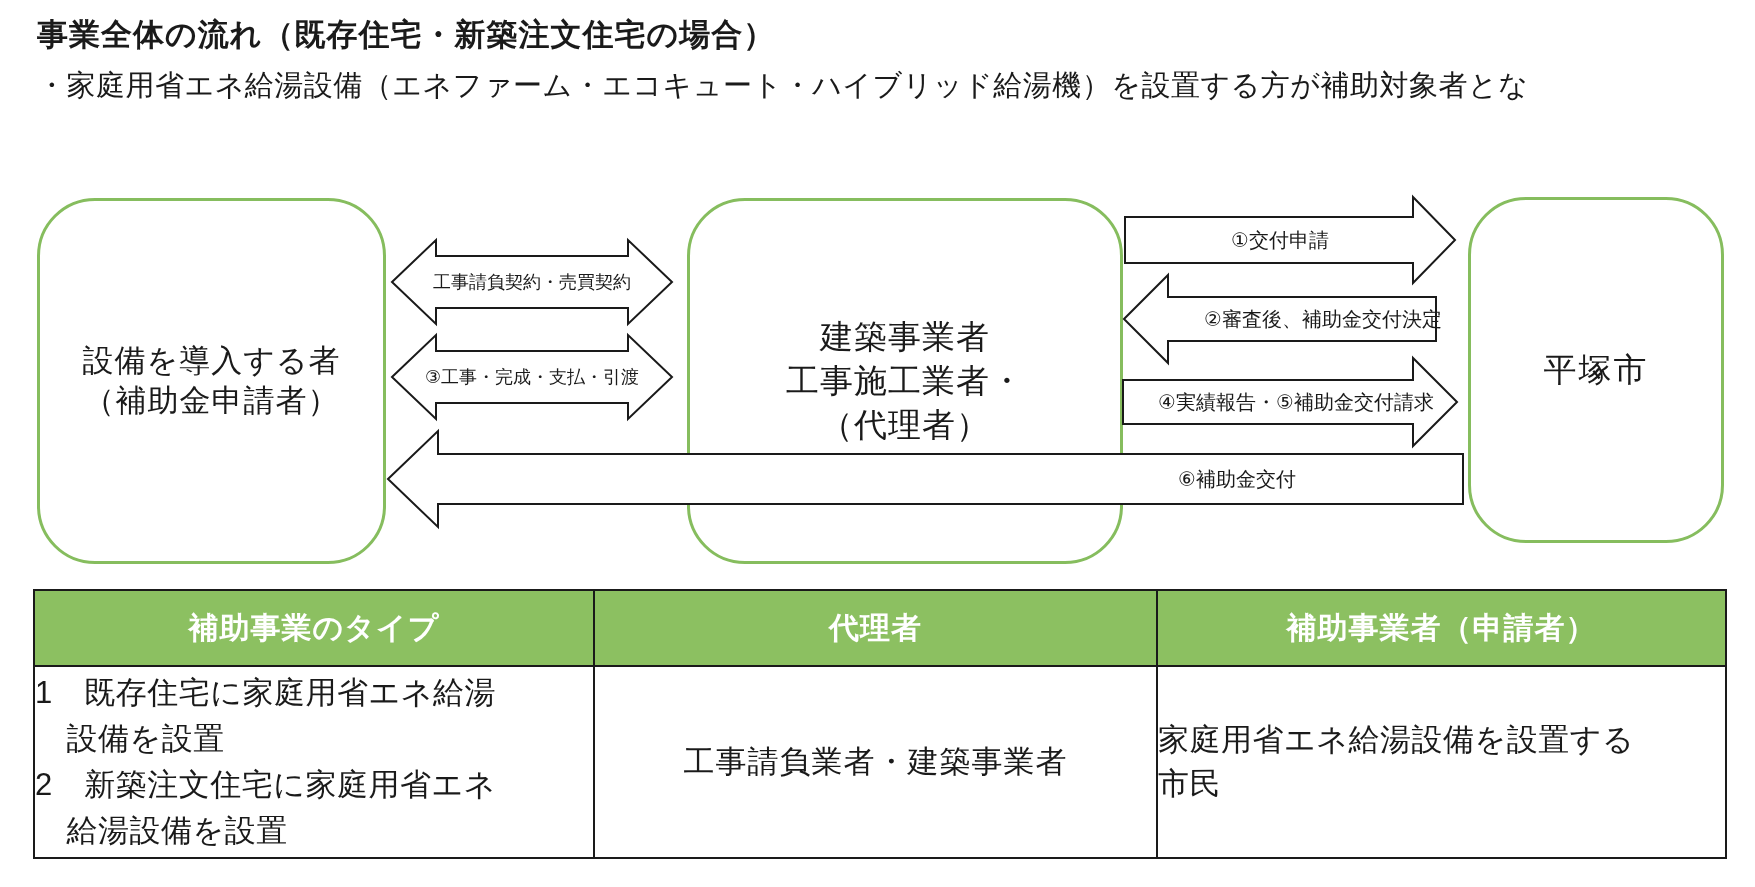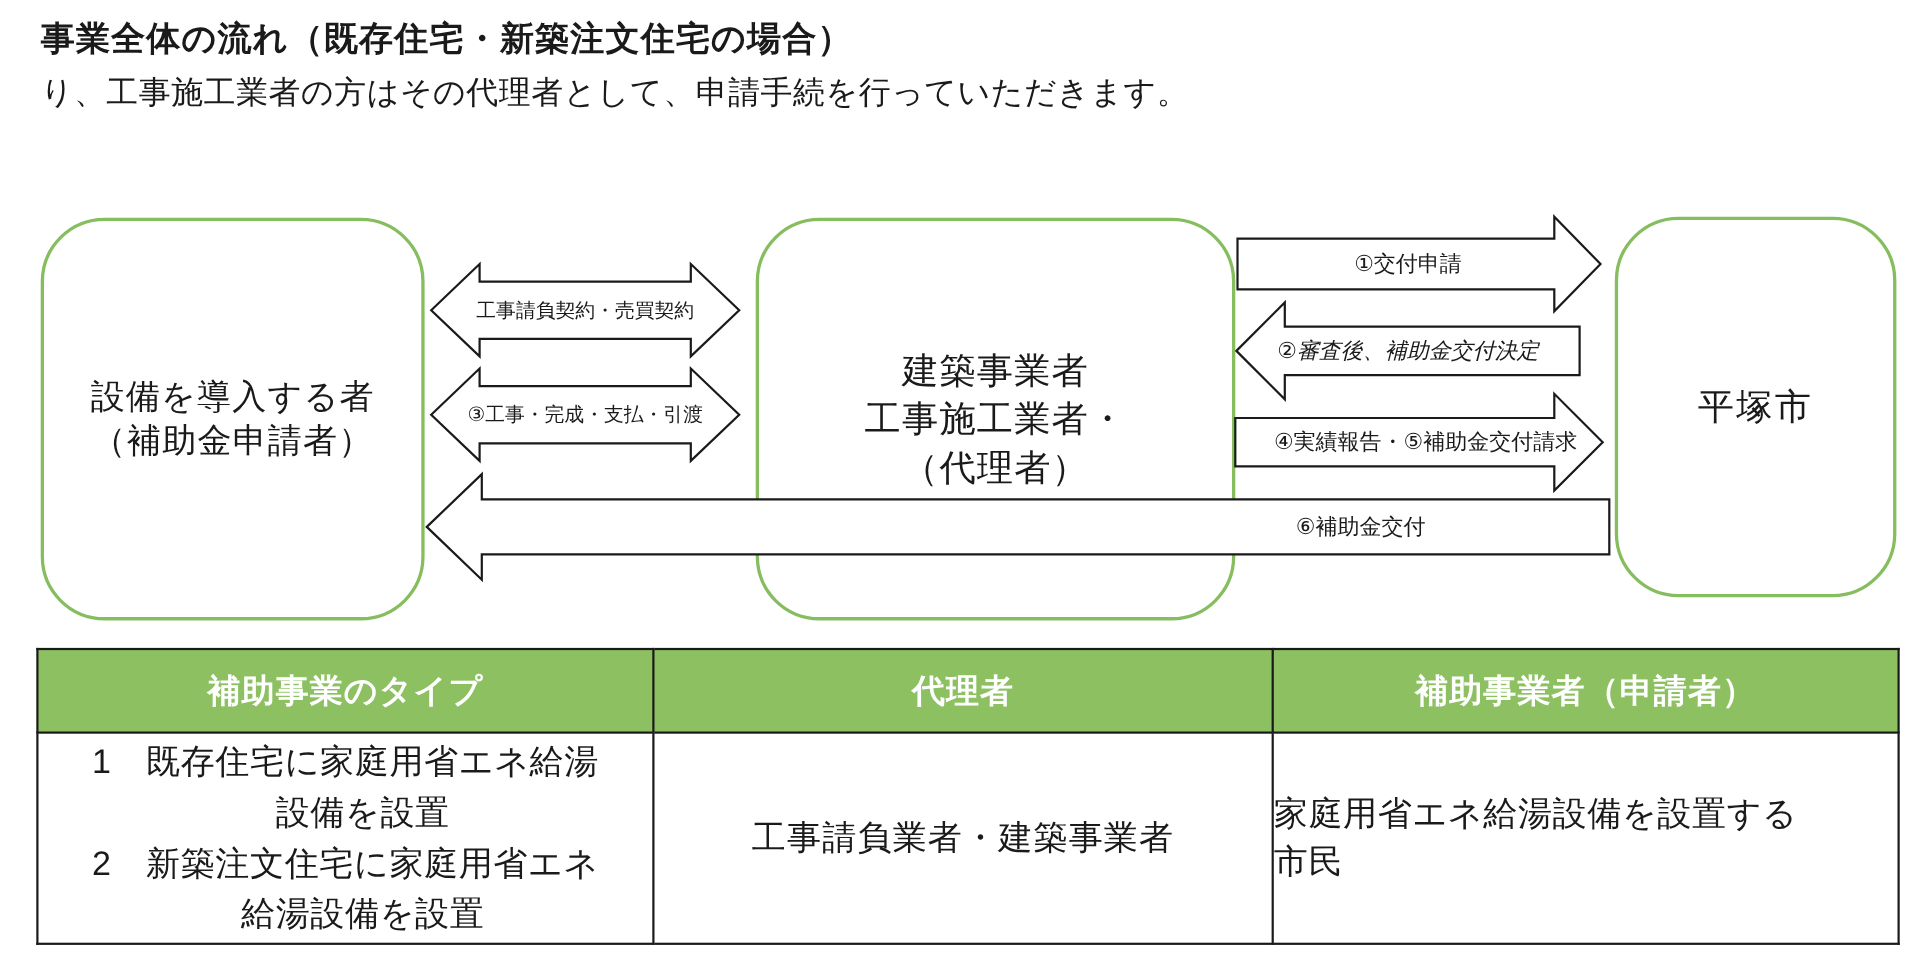--- a/index.html
+++ b/index.html
@@ -41,31 +41,31 @@
   }
   .type-table th,.type-table td{
     border:2px solid #1a1a1a;padding:0;vertical-align:middle;
   }
   .type-table th{
     height:74px;background:#8CC061;color:#ffffff;font-size:30px;font-weight:bold;
     text-align:center;letter-spacing:1px;margin-left:12px;
   }
   .type-table td{height:190px;font-size:31px;background:#ffffff;}
   .cell-type{padding:6px 8px 0 10px;vertical-align:top;}
-  .cell-type .t-line{line-height:46px;white-space:nowrap;letter-spacing:0.5px;text-align:center;}
+  .cell-type .t-line{line-height:46px;white-space:nowrap;letter-spacing:0.5px;}
   .cell-agent{text-align:center;font-size:32px;letter-spacing:1px;}
   .cell-beneficiary{padding-left:14px;font-size:32px;letter-spacing:0.5px;}
   .cell-beneficiary .b-line{line-height:44px;white-space:nowrap;}
 </style>
 </head>
 <body>
 
 <div class="abs page-title">事業全体の流れ（既存住宅・新築注文住宅の場合）</div>
 <div class="abs page-desc">
-  <div>り、工事施工業者の方はその代理者として、申請手続を行っていただきます。</div>
+  <div>・家庭用省エネ給湯設備（エネファーム・エコキュート・ハイブリッド給湯機）を設置する方が補助対象者とな</div>
 </div>
 
 <div class="abs flow-box box-applicant">
   <div class="box-text">
     <div>設備を導入する者</div>
     <div>（補助金申請者）</div>
   </div>
 </div>
 
 <div class="abs flow-box box-agent">
@@ -85,21 +85,21 @@
   <polygon points="392,377 436,335 436,351 628,351 628,335 672,377 628,419 628,403 436,403 436,419"></polygon>
   <polygon points="1125,217 1413,217 1413,197 1455,240 1413,283 1413,263 1125,263"></polygon>
   <polygon points="1124,319 1168,275 1168,297 1436,297 1436,341 1168,341 1168,363"></polygon>
   <polygon points="1123,380 1413,380 1413,358 1457,402 1413,446 1413,424 1123,424"></polygon>
   <polygon points="388,479 438,431 438,454 1463,454 1463,504 438,504 438,527"></polygon>
 </svg>
 
 <div class="abs arrow-label small" style="left:532px;top:282px;">工事請負契約・売買契約</div>
 <div class="abs arrow-label small" style="left:532px;top:377px;">③工事・完成・支払・引渡</div>
 <div class="abs arrow-label" style="left:1280px;top:240px;">①交付申請</div>
-<div class="abs arrow-label" style="left:1280px;top:319px;font-style:italic;">②審査後、補助金交付決定</div>
+<div class="abs arrow-label" style="left:1323px;top:319px;">②審査後、補助金交付決定</div>
 <div class="abs arrow-label" style="left:1296px;top:402px;">④実績報告・⑤補助金交付請求</div>
 <div class="abs arrow-label" style="left:1237px;top:479px;">⑥補助金交付</div>
 
 <table class="type-table">
   <colgroup>
     <col style="width:560px">
       <col style="width:563px">
       <col style="width:569px">
   </colgroup>
   <thead>

